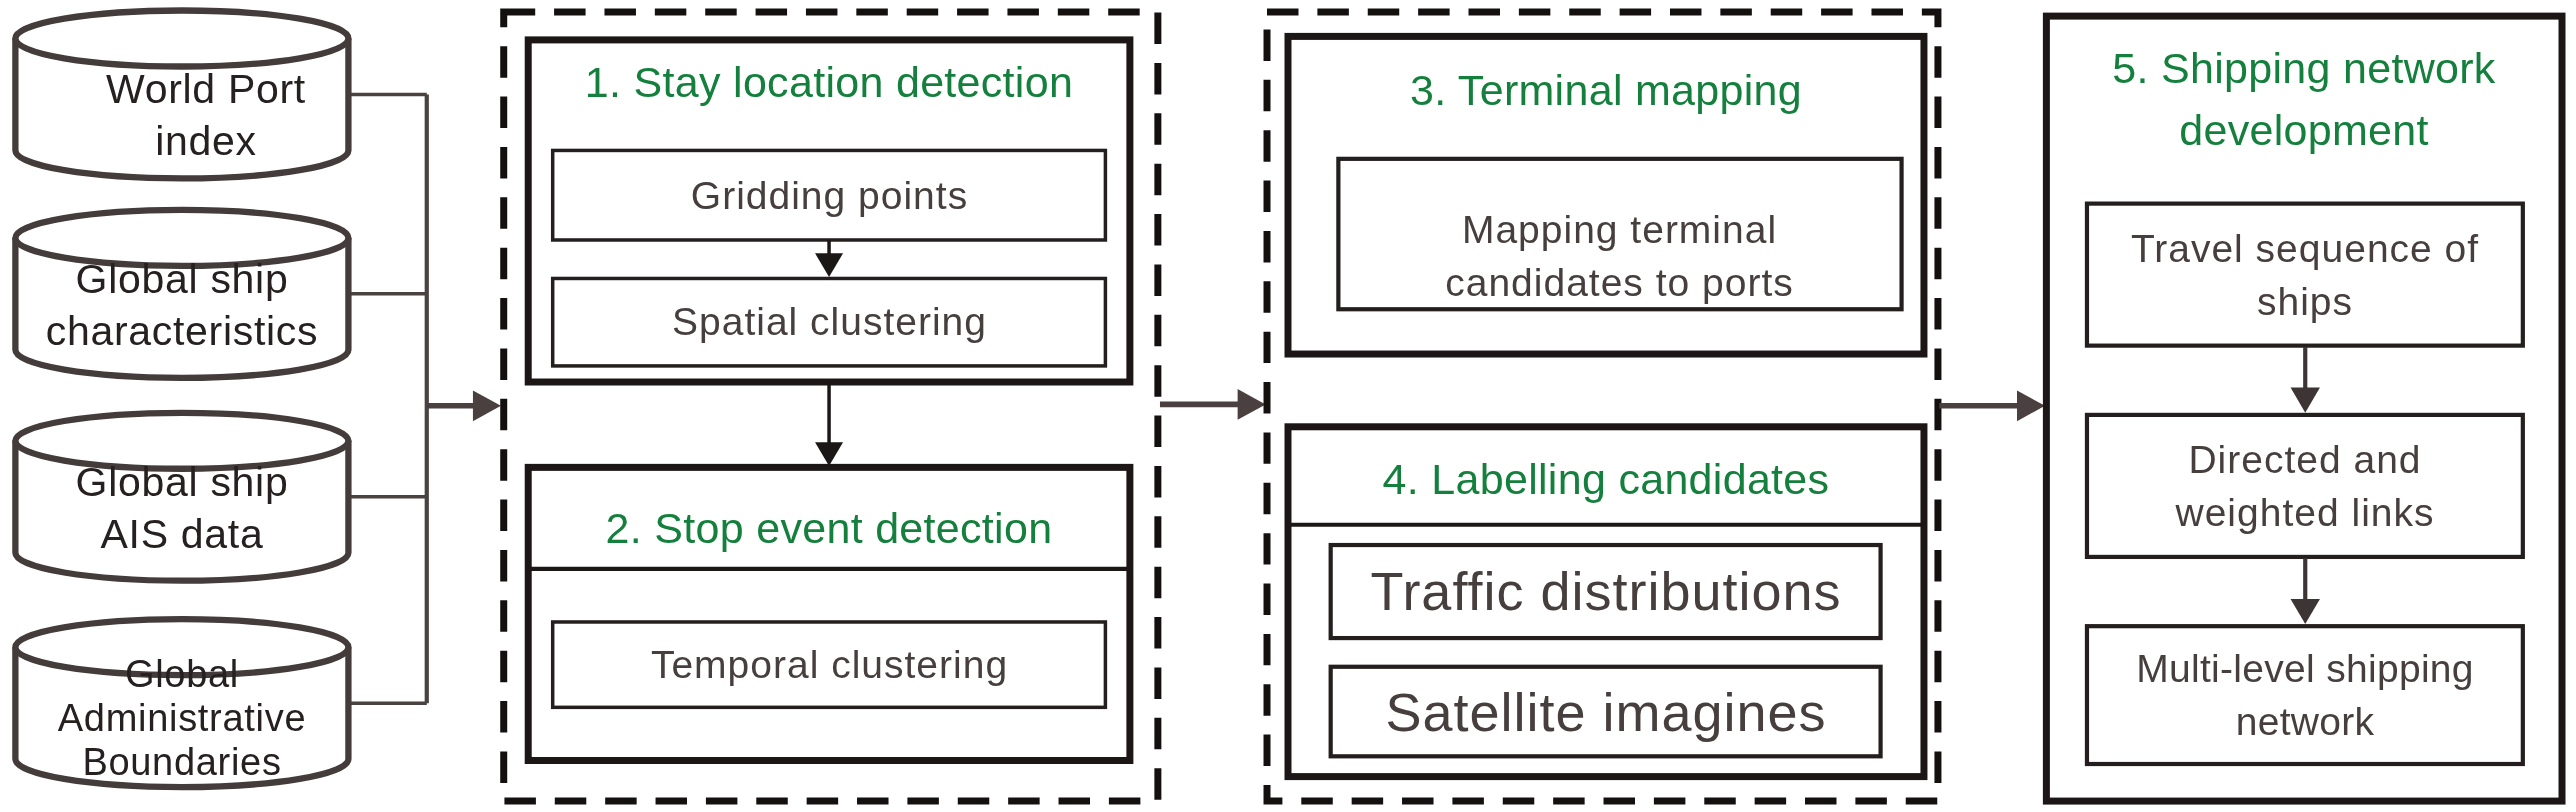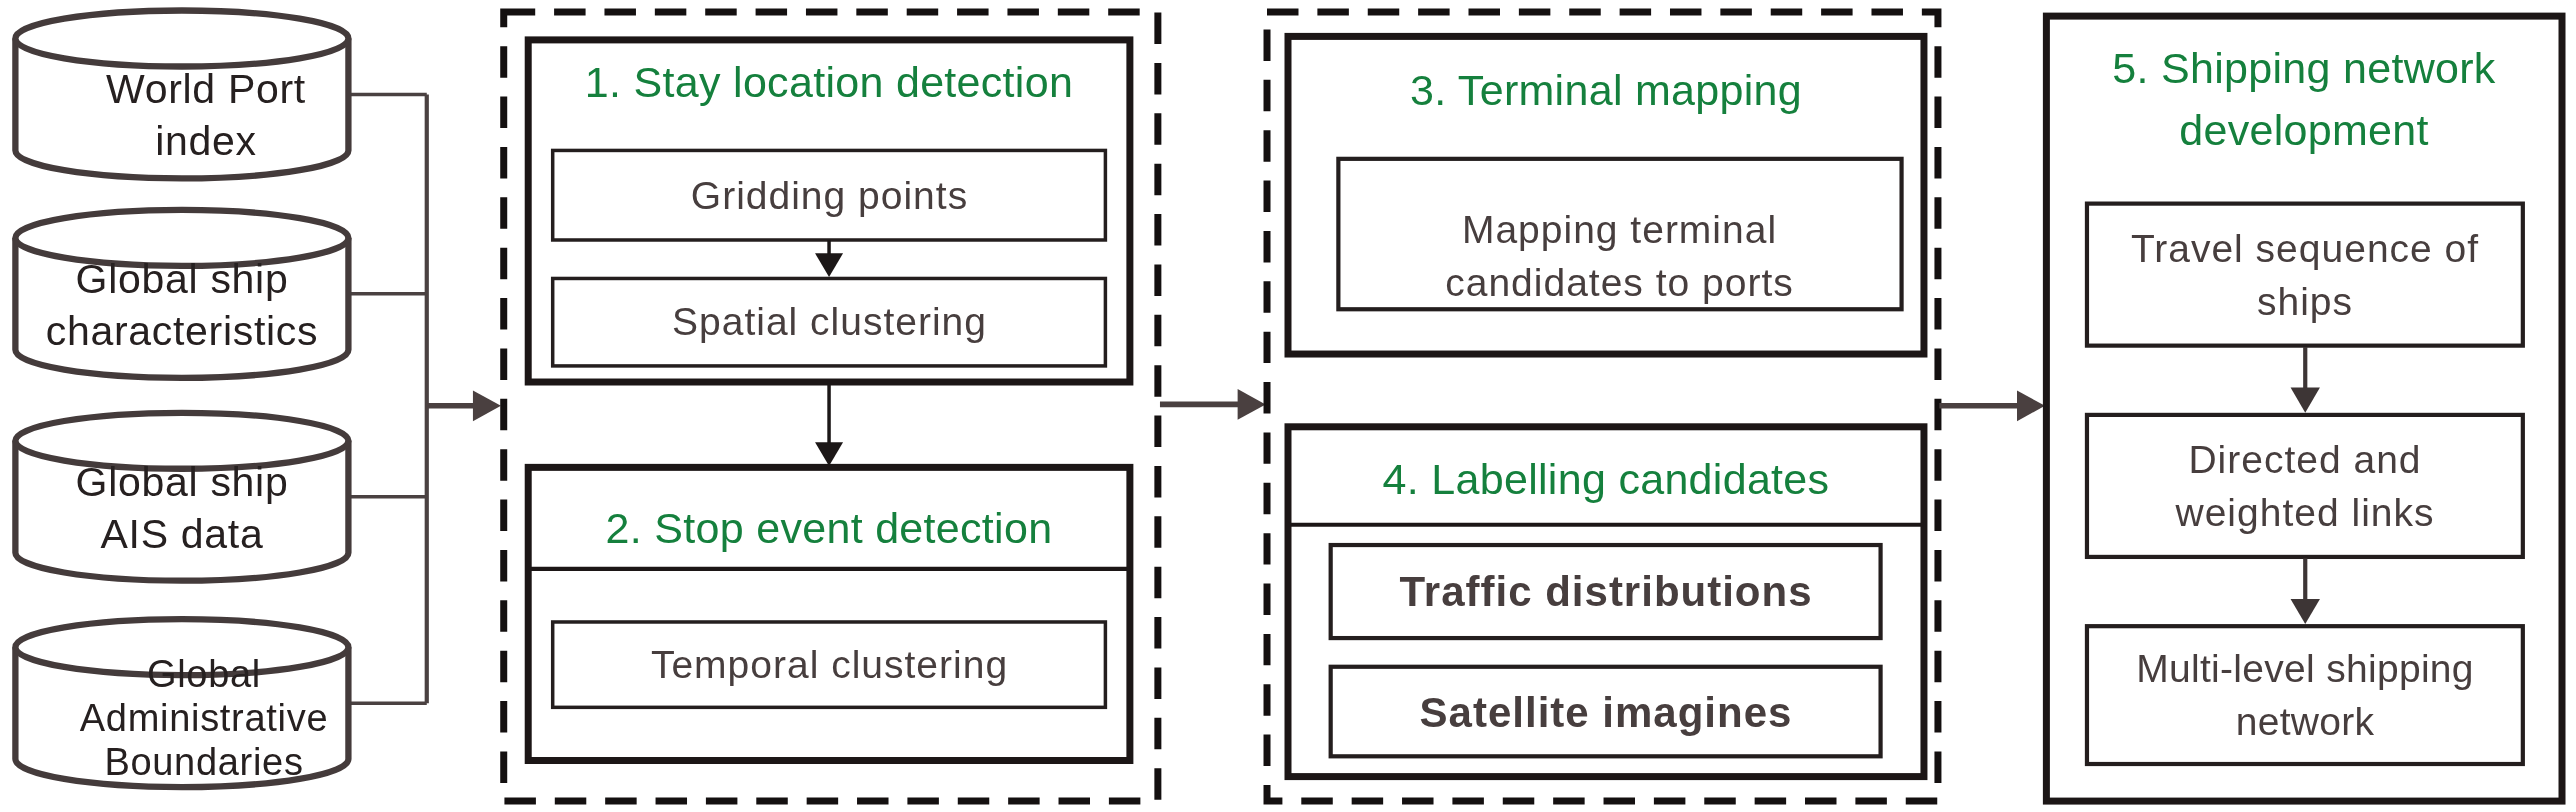--- a/index.html
+++ b/index.html
@@ -3,24 +3,24 @@
 <meta charset="utf-8">
 <style>
   html,body{margin:0;padding:0;background:#ffffff;}
   body{width:2576px;height:813px;overflow:hidden;
        font-family:"Liberation Sans", sans-serif;}
   .canvas{position:relative;width:2576px;height:813px;background:#ffffff;}
   .layer{position:absolute;left:0;top:0;width:2576px;height:813px;}
   .label{position:absolute;display:flex;flex-direction:column;align-items:center;
          justify-content:center;text-align:center;white-space:nowrap;}
   .db-label{font-size:41px;line-height:52px;color:#262020;letter-spacing:0.7px;}
-  .db-label.small{font-size:38px;line-height:44px;padding-left:22px;}
+  .db-label.small{font-size:38px;line-height:44px;}
   .stage-title{font-size:43px;line-height:62px;font-weight:normal;color:#15803d;letter-spacing:0.3px;}
   .step-label{font-size:39px;line-height:53px;color:#473e3e;letter-spacing:1px;}
-  .step-label.big{font-size:42px;font-weight:bold;}
+  .step-label.big{font-size:54px;}
 </style>
 </head>
 <body>
 
 <div class="canvas">
 
   <svg class="layer" viewBox="0 0 3682 1162" aria-hidden="true">
 
     <g stroke="#4a4141" stroke-width="5">
       <line x1="490" y1="135" x2="610" y2="135"></line>

